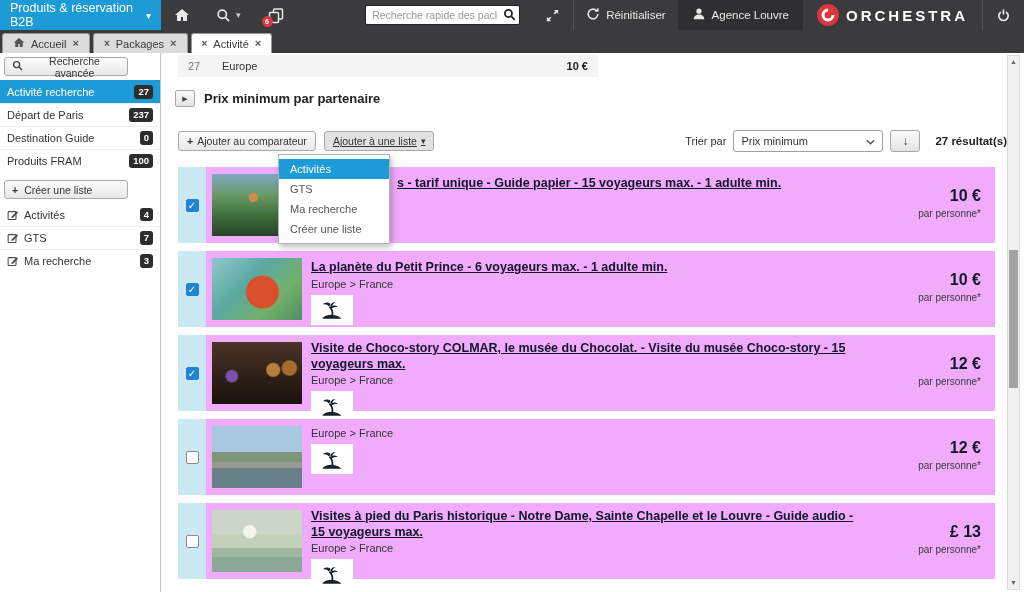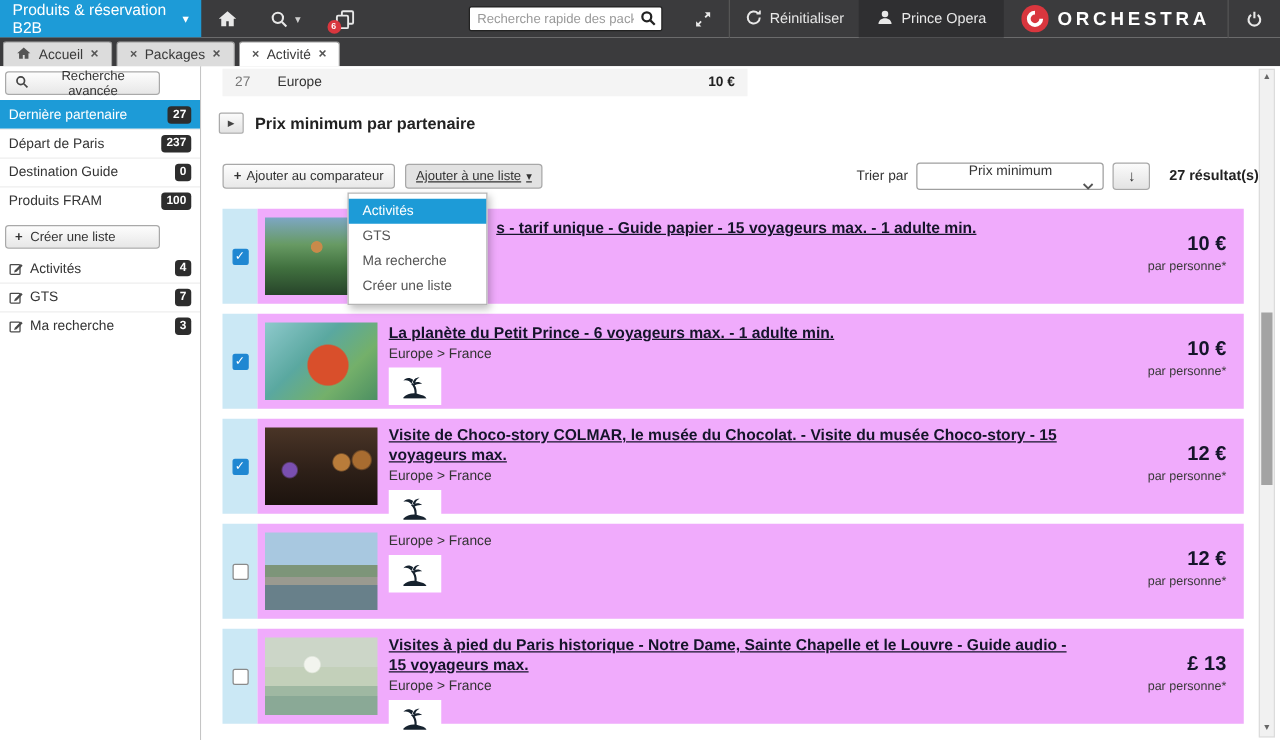--- a/index.html
+++ b/index.html
@@ -83,21 +83,21 @@
          font-size:10.5px; color:#333; padding:0 8px; cursor:pointer;
          font-family:"Liberation Sans", sans-serif; }
   .btn .plus { font-weight:bold; }
   .btn.pressed { background:#e2e2e2; }
   .btn + .btn { margin-left:8px;text-decoration:underline; }
   .btn .caret { font-size:9px; }
   .sort-group { margin-left:auto; display:flex; align-items:center; gap:7px; }
   .sort-label { font-size:11px; color:#333; }
   .select { width:150px; height:22px; background:#fff; border:1px solid #9f9f9f; border-radius:3px;
             display:flex; align-items:center; font-size:11px; color:#333; padding:0 7px;
-            cursor:pointer;flex-direction:column; }
+            cursor:pointer; }
   .select .chev { margin-left:auto; color:#555; }
   .dir-btn { width:30px; height:22px; background:linear-gradient(#fbfbfb,#e3e3e3);
              border:1px solid #a8a8a8; border-radius:3px; font-size:12px; color:#333; cursor:pointer; }
   .result-count { font-size:11.5px; font-weight:bold; color:#222; margin-left:8px; }
 
   
   .dropdown { position:absolute; left:117px; top:101px; width:112px; background:#fff;
               border:1px solid #b5b5b5; box-shadow:2px 3px 6px rgba(0,0,0,.25); padding:4px 0;
               z-index:30; }
   .menu-item { font-size:11px; color:#555; padding:4px 11px; cursor:pointer; white-space:nowrap; }
@@ -213,21 +213,21 @@
         </span>
         <span>Réinitialiser</span>
       </div>
       <div class="nav-user">
         <span>
           <svg width="14" height="14" viewBox="0 0 16 16" fill="currentColor">
               <circle cx="8" cy="4.8" r="3"></circle>
               <path d="M2 14c0-3.4 2.7-5.4 6-5.4s6 2 6 5.4z"></path>
             </svg>
         </span>
-        <span>Prince Opera</span>
+        <span>Agence Louvre</span>
       </div>
       <div class="brand">
         <span class="logo-mark">
           <svg width="22" height="22" viewBox="0 0 22 22">
               <circle cx="11" cy="11" r="11" fill="#d9363e"></circle>
               <path d="M11 4.5a6.5 6.5 0 1 0 6.5 6.5h-3a3.5 3.5 0 1 1-3.5-3.5z" fill="#fff"></path>
             </svg>
         </span>
         <span class="brand-text">ORCHESTRA</span>
       </div>
@@ -271,21 +271,21 @@
         <svg width="11" height="11" viewBox="0 0 16 16" fill="none" stroke="#444" stroke-width="2">
             <circle cx="6.7" cy="6.7" r="4.4"></circle>
             <line x1="10.2" y1="10.2" x2="14.5" y2="14.5"></line>
           </svg>
       </span>
       <span>Recherche avancée</span>
     </button>
 
     <div class="side-group">
       <div class="side-item selected">
-        <span class="lbl">Dernière partenaire</span>
+        <span class="lbl">Activité recherche</span>
         <span class="badge">27</span>
       </div>
       <div class="side-item">
         <span class="lbl">Départ de Paris</span>
         <span class="badge">237</span>
       </div>
       <div class="side-item">
         <span class="lbl">Destination Guide</span>
         <span class="badge">0</span>
       </div>

